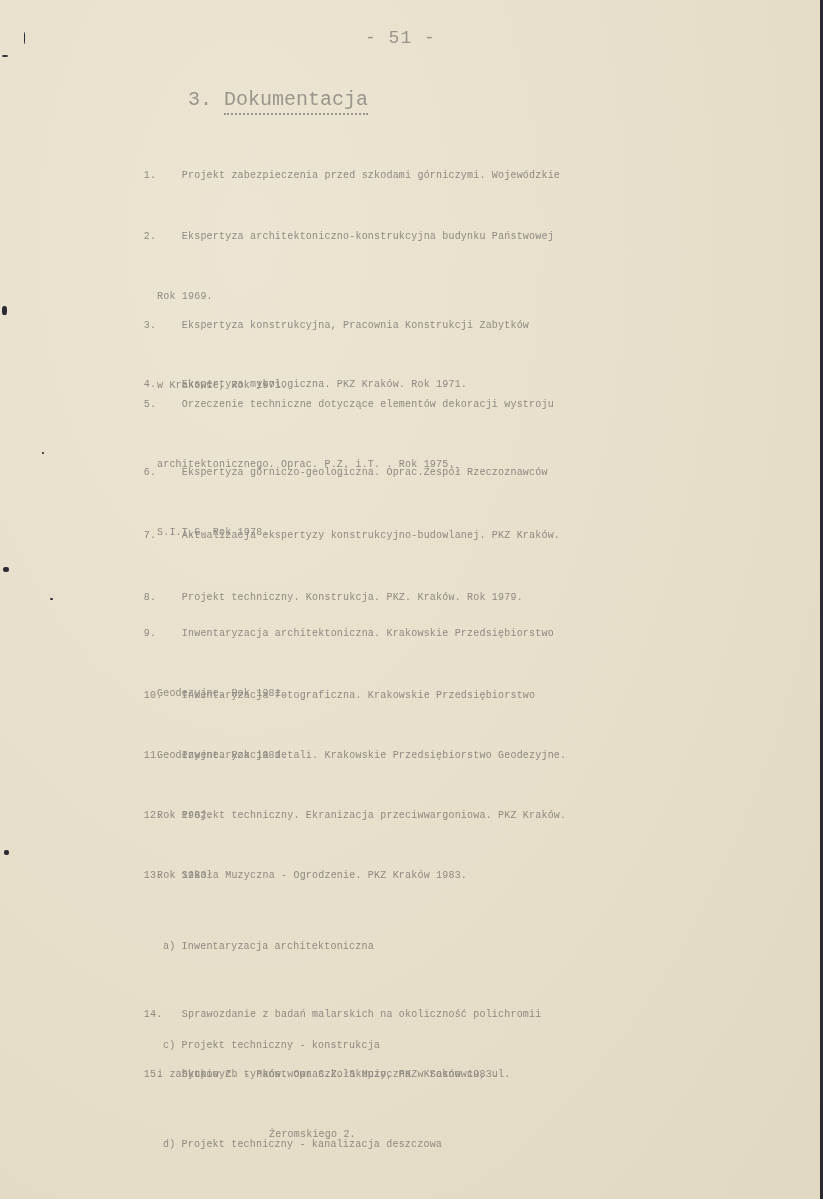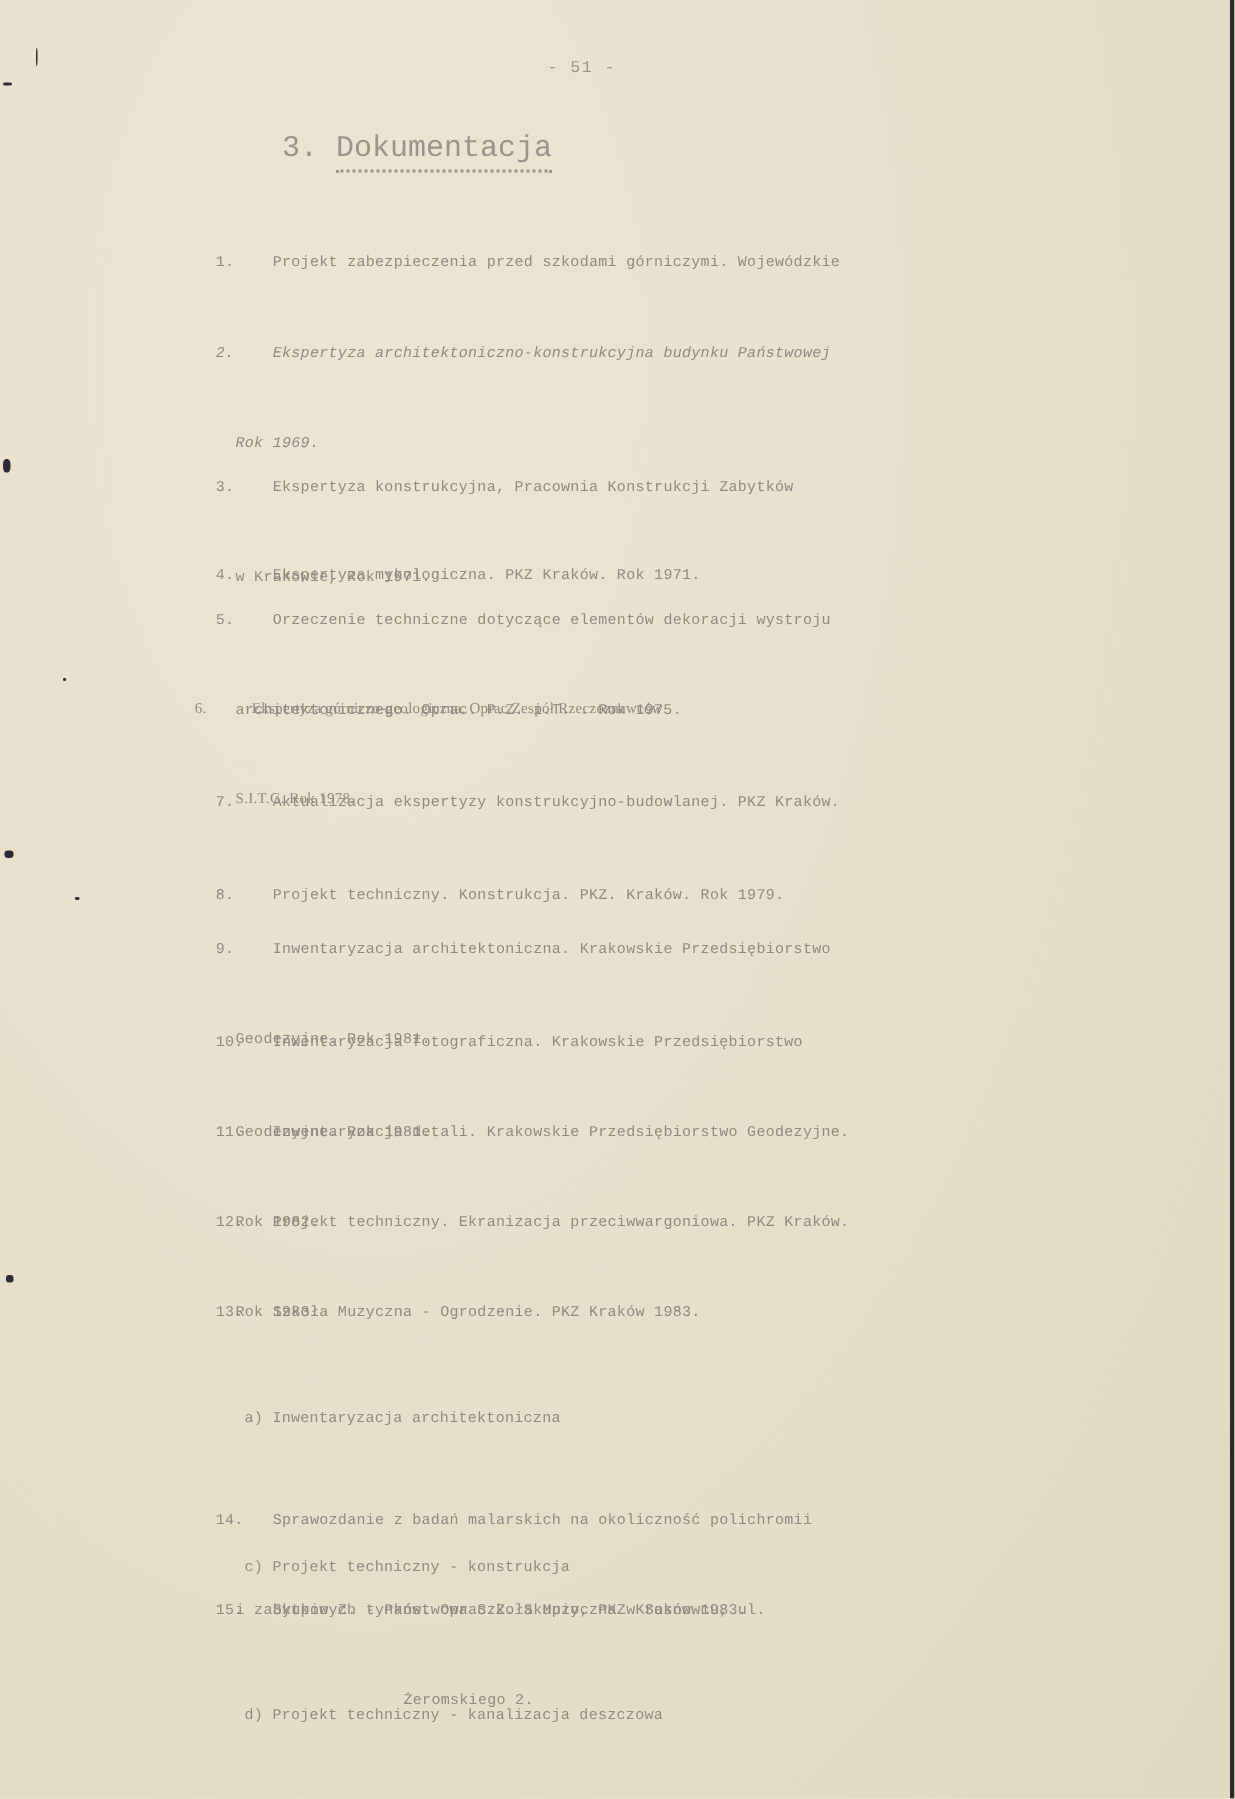--- a/index.html
+++ b/index.html
@@ -13,22 +13,22 @@
     .paper {
       position: absolute; left: 0; top: 0; width: 820px; height: 1199px;
       background:
         radial-gradient(ellipse at 30% 20%, #ece5d3 0%, #e6dec9 60%, #e1d8c1 100%);
     }
     .edge-right {
       position: absolute; right: 0; top: 0; width: 3px; height: 1199px;
       background: #2a2a30;
     }
     .page-number {
-      position: absolute; top: 40px; left: 365px;
-      font-size: 11px; letter-spacing: 1px; color: #9a958c;
+      position: absolute; top: 28px; left: 365px;
+      font-size: 18px; letter-spacing: 1px; color: #9a958c;
     }
     .section-heading {
       position: absolute; top: 88px; left: 188px;
       font-size: 20px; color: #9a958c;
     }
     .section-heading .title {
       border-bottom: 2px dotted #9a958c; padding-bottom: 2px;
     }
     .list { position: absolute; left: 0; top: 0; }
     .item {
@@ -60,36 +60,36 @@
 
 <div class="section-heading">
   <span>3.</span>
   <span class="title">Dokumentacja</span>
 </div>
 
 <div class="list">
   <div class="item" style="top:131px;">
     <span class="num">1.</span><span>Projekt zabezpieczenia przed szkodami górniczymi. Wojewódzkie</span>
   </div>
-  <div class="item" style="top:192px;font-style:italic;">
+  <div class="item" style="top:192px;">
     <span class="num">2.</span><span>Ekspertyza architektoniczno-konstrukcyjna budynku Państwowej</span>
     <span class="cont">Rok 1969.</span>
   </div>
   <div class="item" style="top:281px;">
     <span class="num">3.</span><span>Ekspertyza konstrukcyjna, Pracownia Konstrukcji Zabytków</span>
     <span class="cont">w Krakowie, Rok 1971.</span>
   </div>
   <div class="item" style="top:340px;">
     <span class="num">4.</span><span>Ekspertyza mykologiczna. PKZ Kraków. Rok 1971.</span>
   </div>
-  <div class="item" style="top:370px;font-family:Liberation Mono, monospace;">
+  <div class="item" style="top:360px;font-family:Liberation Mono, monospace;">
     <span class="num">5.</span><span>Orzeczenie techniczne dotyczące elementów dekoracji wystroju</span>
     <span class="cont">architektonicznego. Oprac. P.Z. i.T. . Rok 1975.</span>
   </div>
-  <div class="item" style="top:428px;font-family:Liberation Serif, serif;">
+  <div class="item" style="top:428px;">
     <span class="num">6.</span><span>Ekspertyza górniczo-geologiczna. Oprac.Zespół Rzeczoznawców</span>
     <span class="cont">S.I.T.G. Rok 1978.</span>
   </div>
   <div class="item" style="top:491px;">
     <span class="num">7.</span><span>Aktualizacja ekspertyzy konstrukcyjno-budowlanej. PKZ Kraków.</span>
   </div>
   <div class="item" style="top:553px;">
     <span class="num">8.</span><span>Projekt techniczny. Konstrukcja. PKZ. Kraków. Rok 1979.</span>
   </div>
   <div class="item" style="top:589px;">

